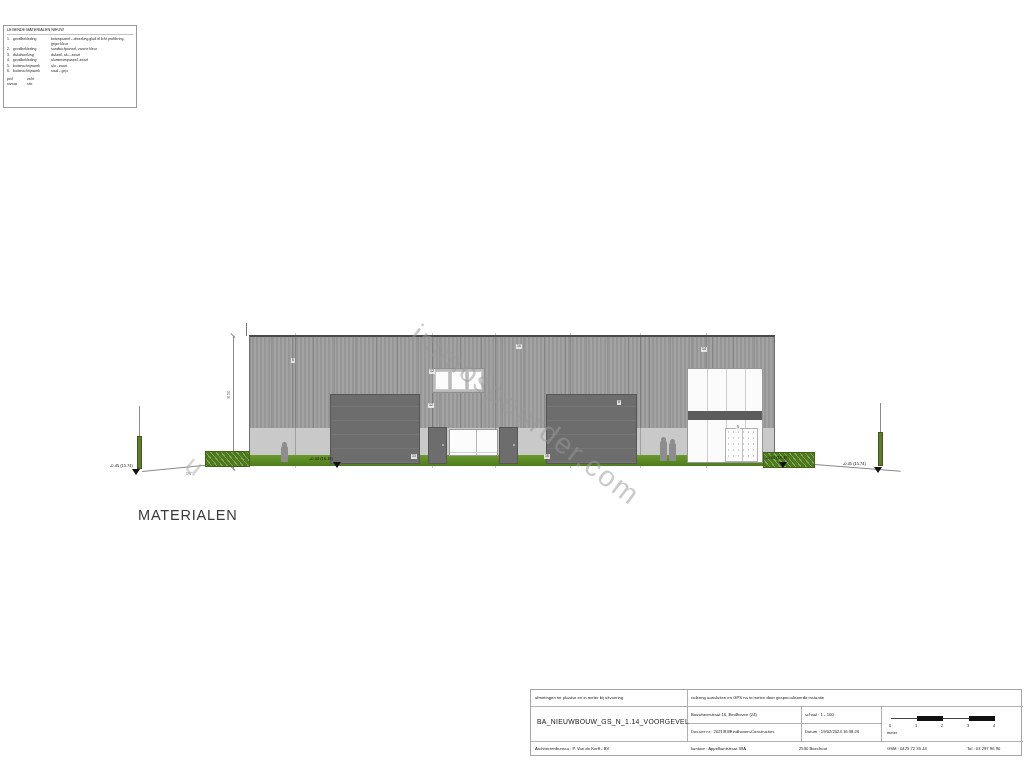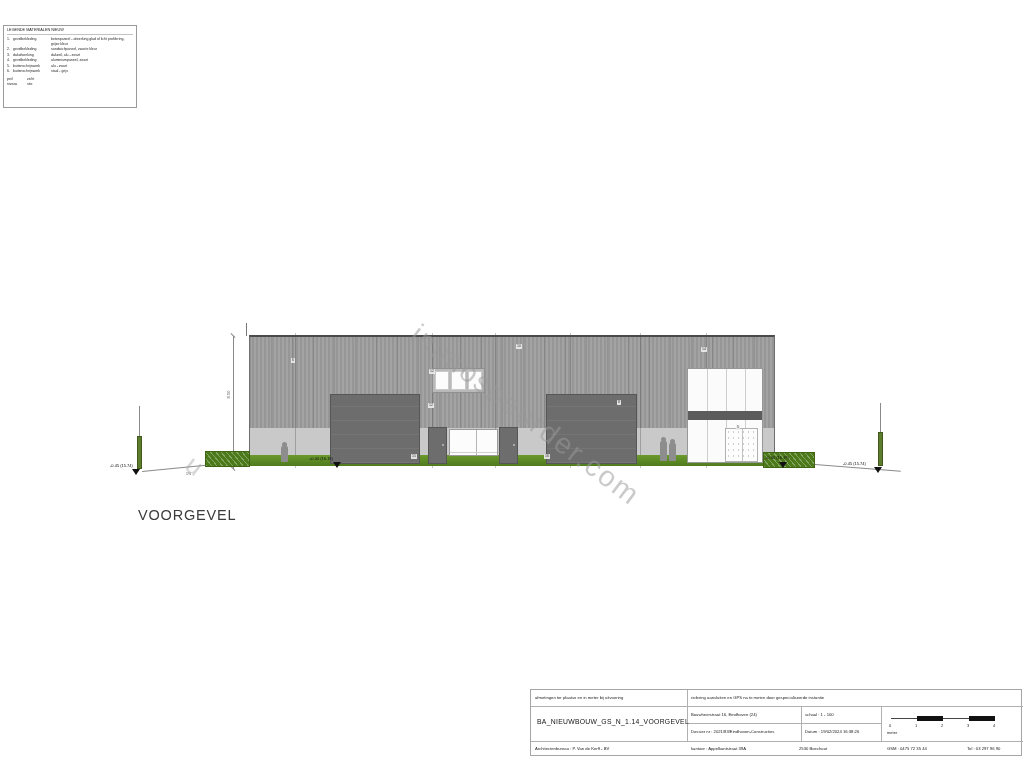--- a/index.html
+++ b/index.html
@@ -238,21 +238,21 @@
   <div class="abs tag" style="left:291px;top:358px;">6</div>
   <div class="abs tag" style="left:429px;top:369px;">12</div>
   <div class="abs tag" style="left:516px;top:344px;">10</div>
   <div class="abs tag" style="left:701px;top:347px;">14</div>
   <div class="abs tag" style="left:428px;top:403px;">12</div>
   <div class="abs tag" style="left:617px;top:400px;">8</div>
   <div class="abs tag" style="left:736px;top:425px;">5</div>
   <div class="abs tag" style="left:411px;top:454px;">15</div>
   <div class="abs tag" style="left:544px;top:454px;">16</div>
 
-  <div class="abs view-title">VOORGEVEL</div>
+  <div class="abs view-title">MATERIALEN</div>
 
   <div class="abs tblock">
 
     <div class="tb-line" style="left:156px;top:0;width:1px;height:51px;"></div>
     <div class="tb-line" style="left:270px;top:16px;width:1px;height:35px;"></div>
     <div class="tb-line" style="left:350px;top:16px;width:1px;height:35px;"></div>
     <div class="tb-line" style="left:0;top:16px;width:492px;height:1px;"></div>
     <div class="tb-line" style="left:156px;top:33px;width:194px;height:1px;"></div>
     <div class="tb-line" style="left:0;top:51px;width:492px;height:1px;"></div>
 

